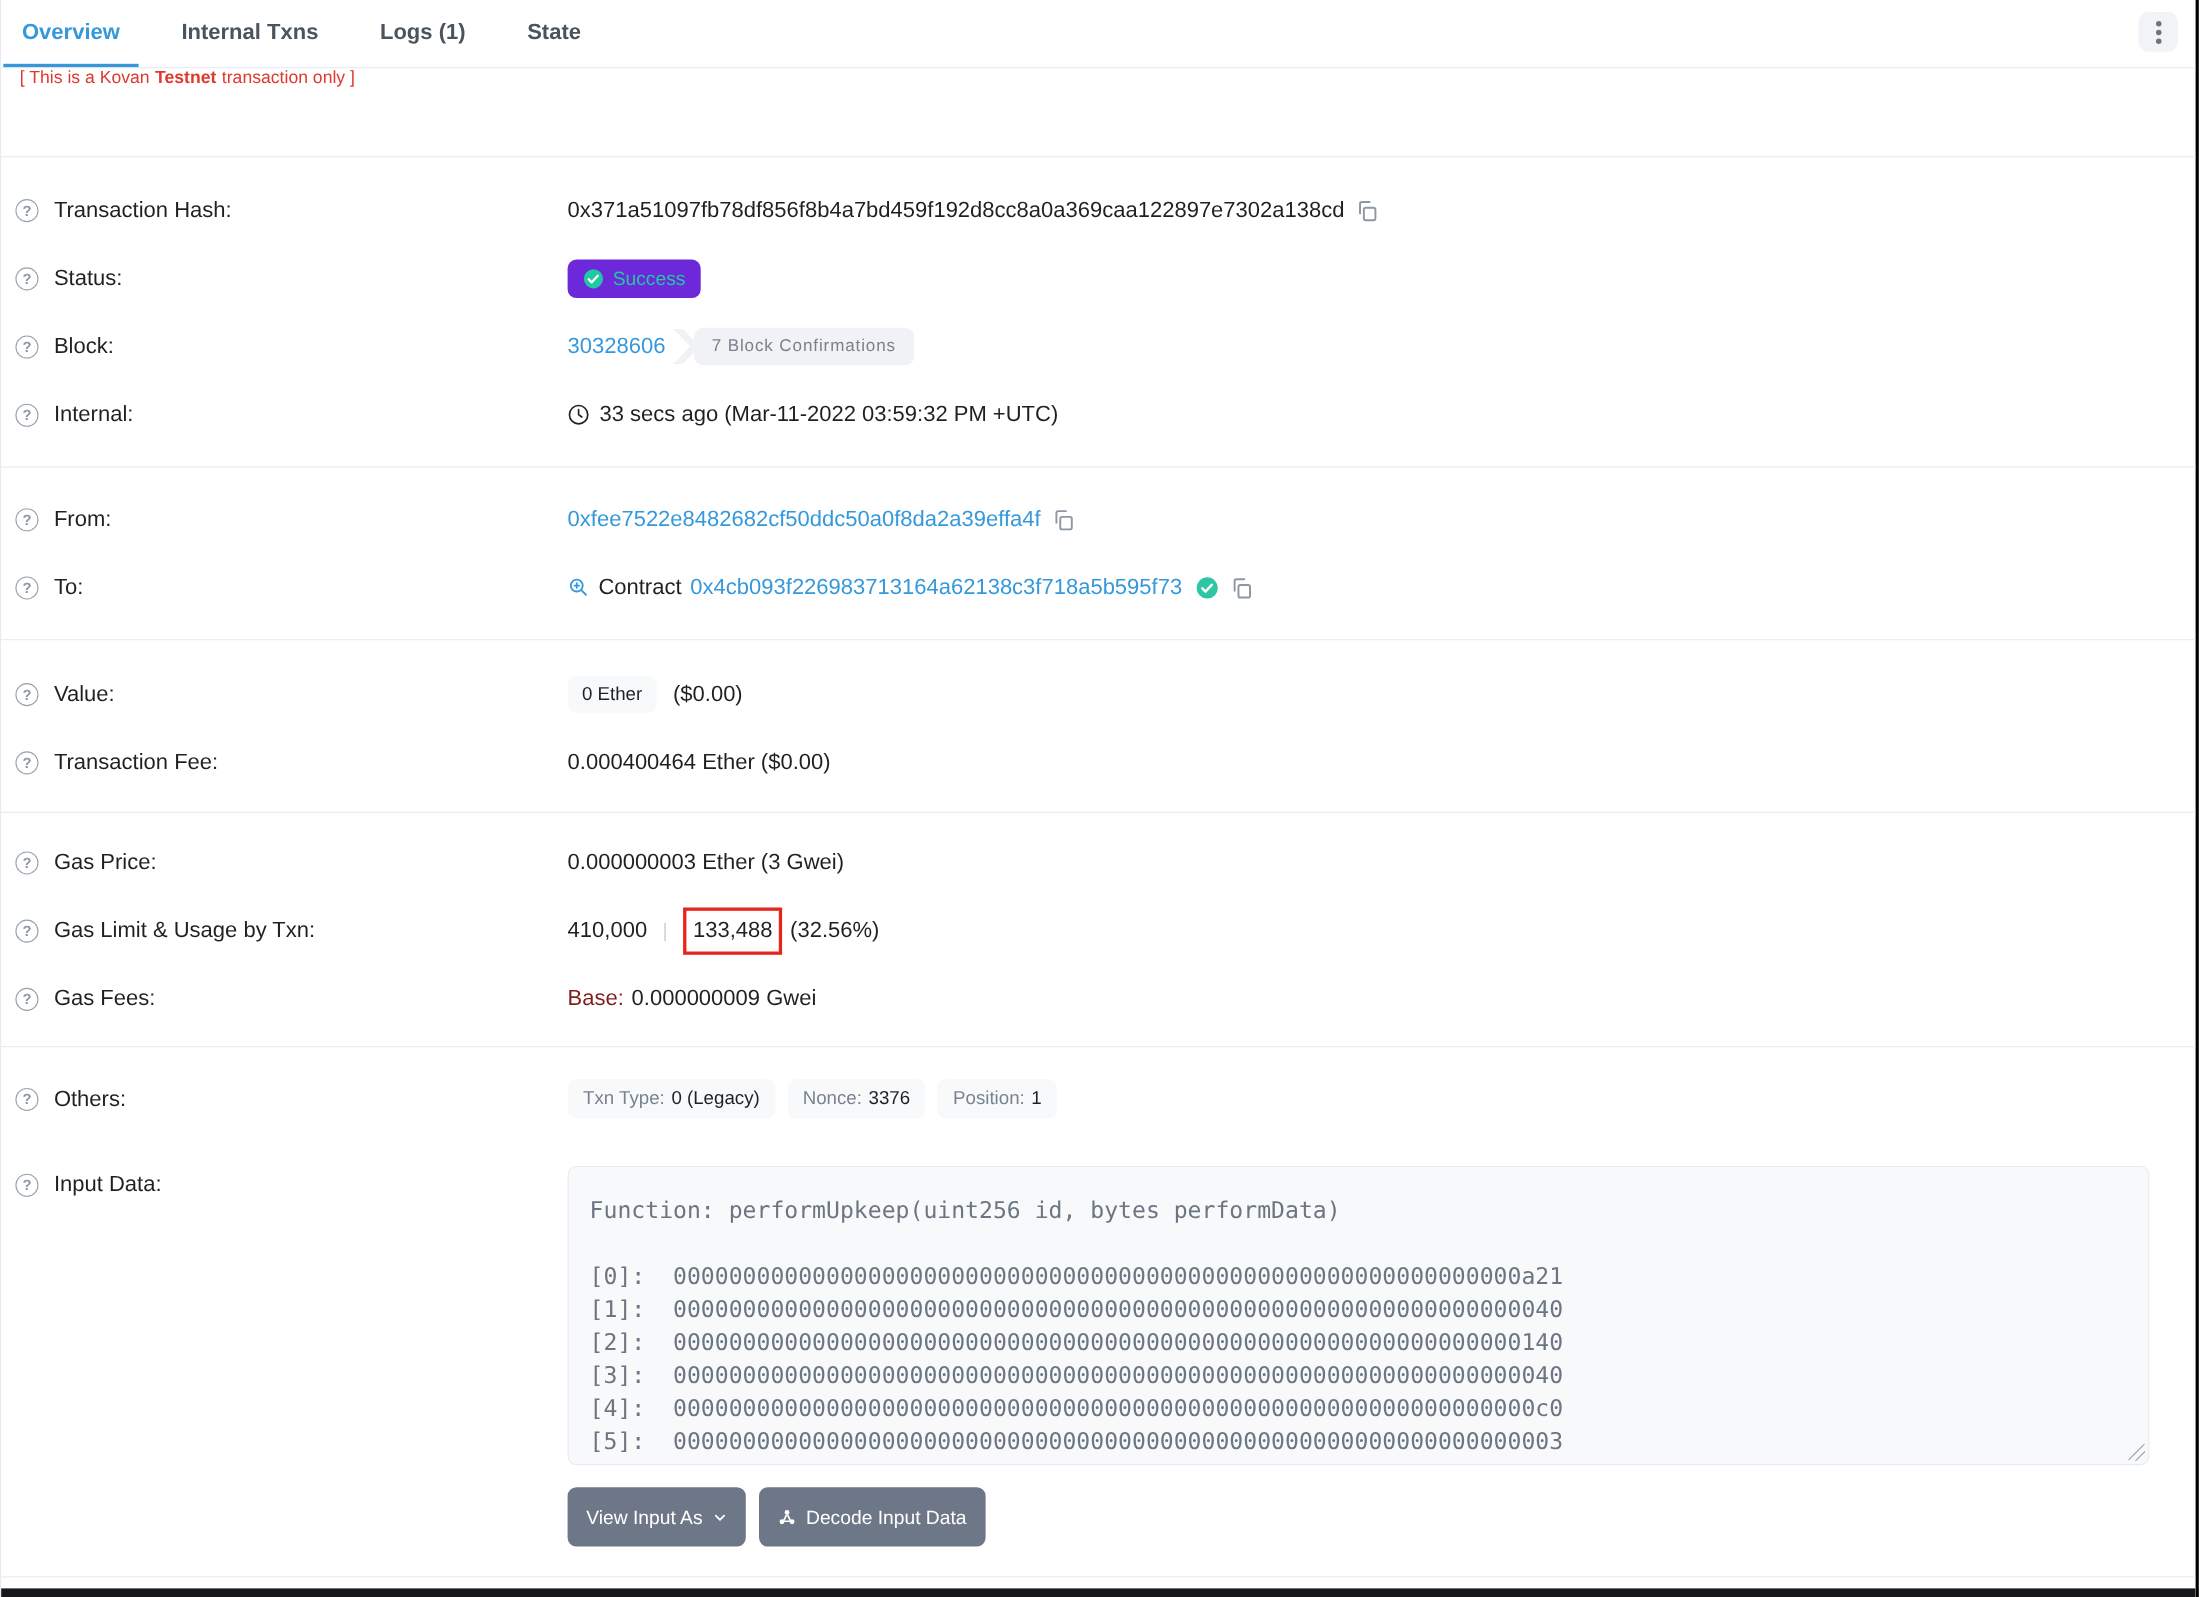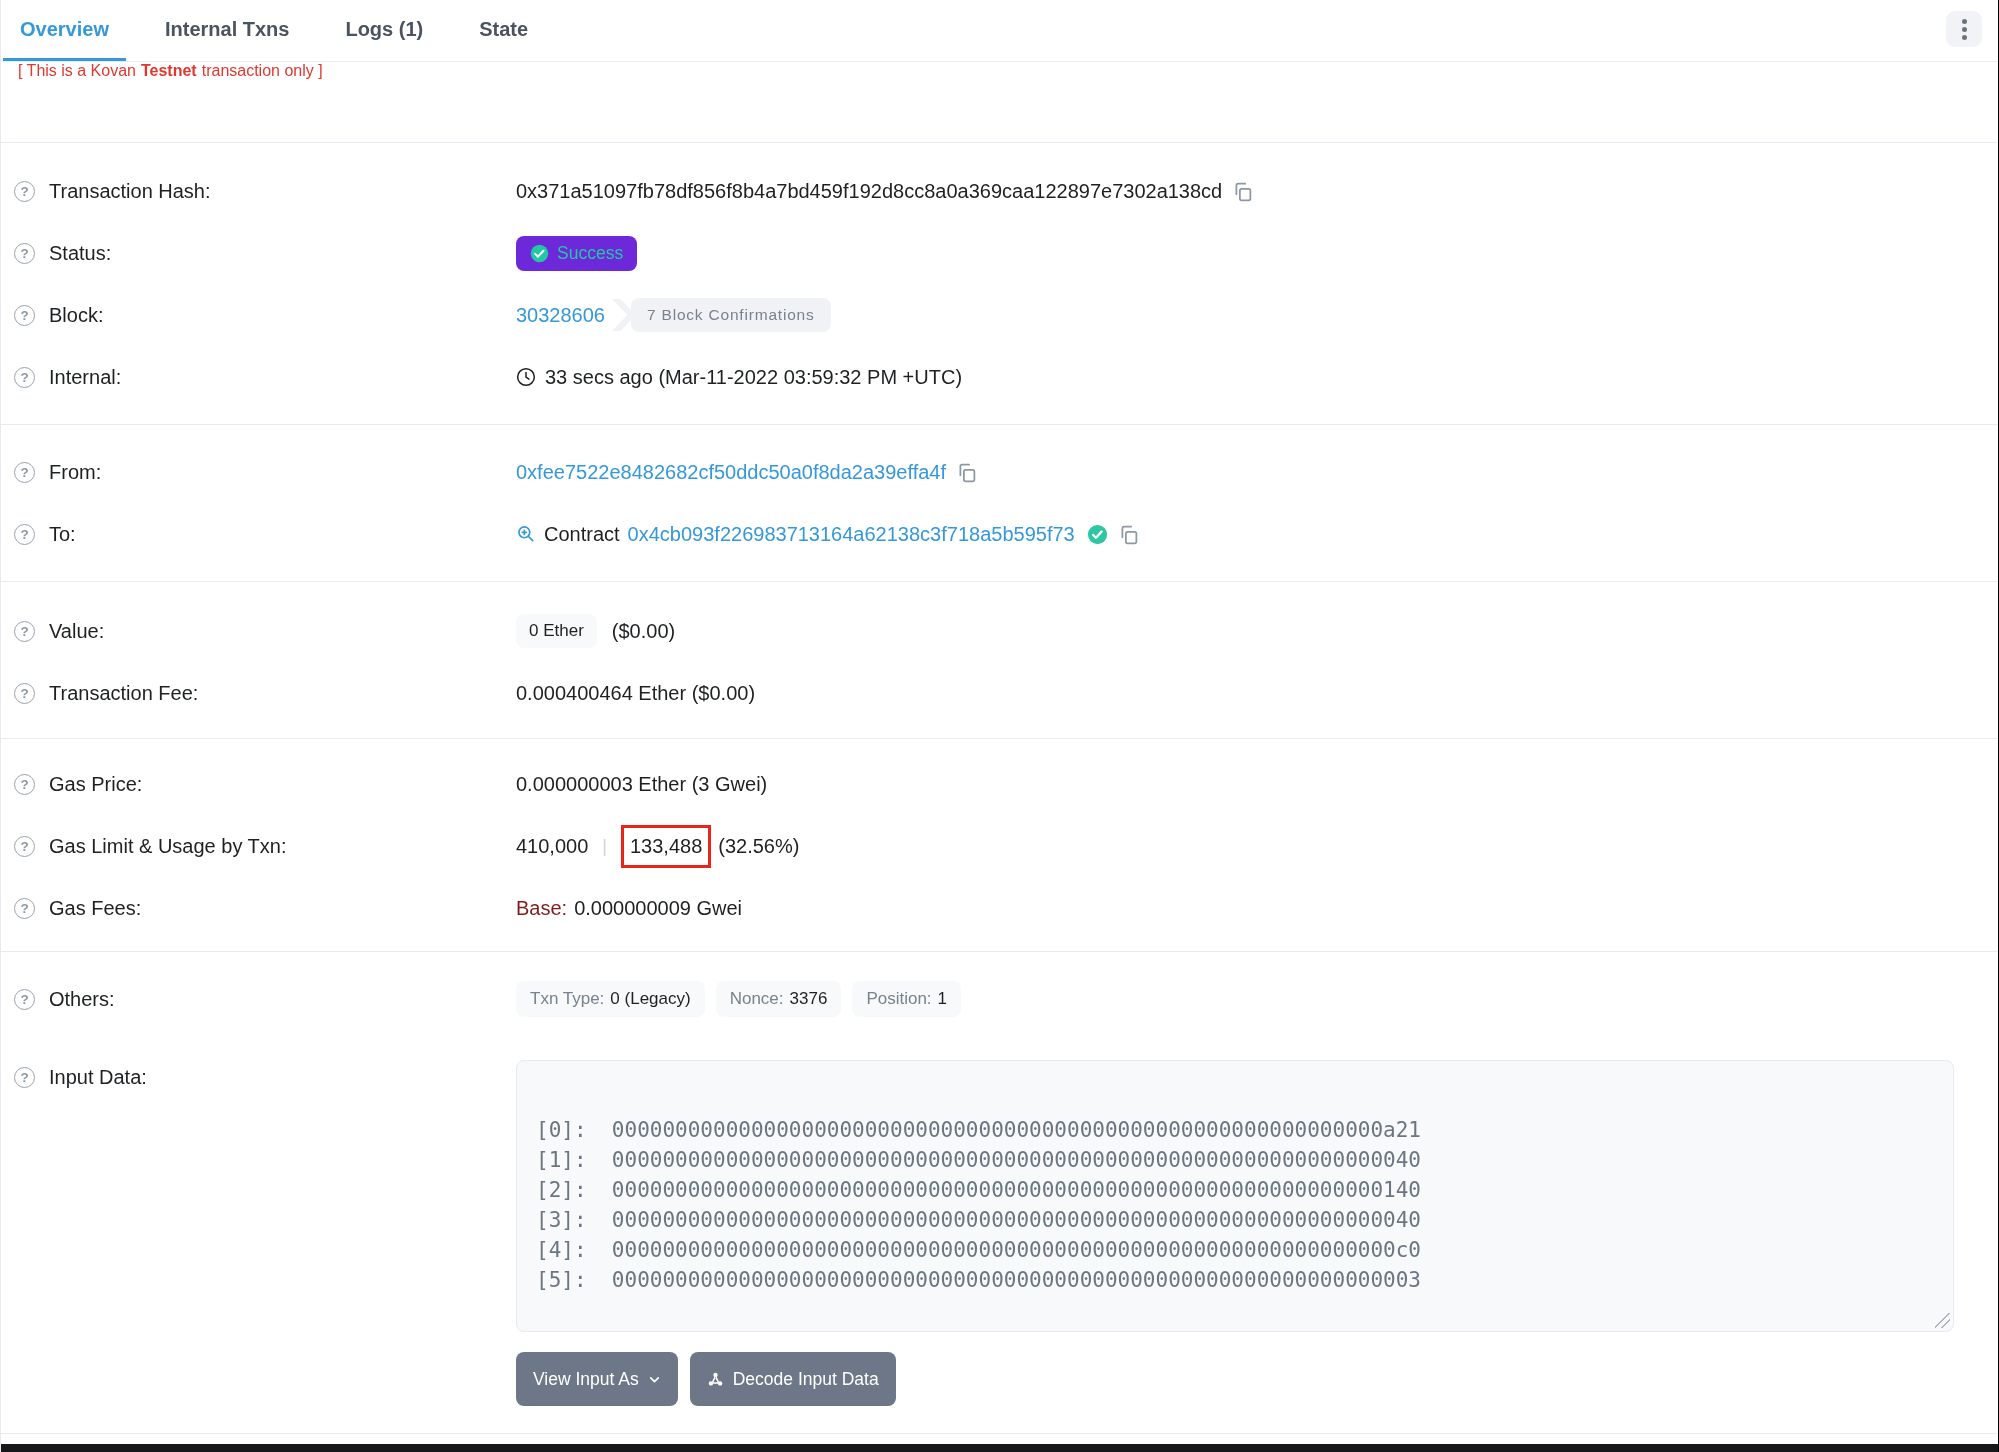--- a/index.html
+++ b/index.html
@@ -1,20 +1,20 @@
 <!DOCTYPE html>
 <html><head>
 <meta charset="utf-8">
 <style>
   html,body{margin:0;padding:0;background:#fff;}
   .page{
     position:relative;
     width:1999px;height:1452px;
     box-sizing:border-box;
-    border-left:1px solid #e7eaf3;border-right:1px solid #000000;
+    border-left:1px solid #e7eaf3;border-right:3px solid #000000;
     font-family:"Liberation Sans",sans-serif;
     color:#1e2022;font-size:20px;
     overflow:hidden;background:#fff;
   }
   
   .tabbar{height:62px;box-sizing:border-box;border-bottom:1px solid #e7eaf3;
     display:flex;align-items:stretch;padding-left:2px;position:relative;}
   .tab{display:flex;align-items:center;padding:0 17px;margin-right:22px;
     font-weight:700;font-size:20px;color:#4a545e;cursor:pointer;
     border-bottom:3px solid transparent;box-sizing:border-box;}
@@ -279,20 +279,21 @@
       </div>
     </div>
 
     <div class="input-row">
       <div class="lbl">
         <span class="qicon">?</span>
         <span>Input Data:</span>
       </div>
       <div class="val" style="display:block">
         <div class="inputbox">
+          <div class="iline">Function: performUpkeep(uint256 id, bytes performData)</div>
           <div class="iline"></div>
           <div class="iline">[0]:  0000000000000000000000000000000000000000000000000000000000000a21</div>
           <div class="iline">[1]:  0000000000000000000000000000000000000000000000000000000000000040</div>
           <div class="iline">[2]:  0000000000000000000000000000000000000000000000000000000000000140</div>
           <div class="iline">[3]:  0000000000000000000000000000000000000000000000000000000000000040</div>
           <div class="iline">[4]:  00000000000000000000000000000000000000000000000000000000000000c0</div>
           <div class="iline">[5]:  0000000000000000000000000000000000000000000000000000000000000003</div>
           <span class="grip"></span>
         </div>
         <div class="btnrow">

